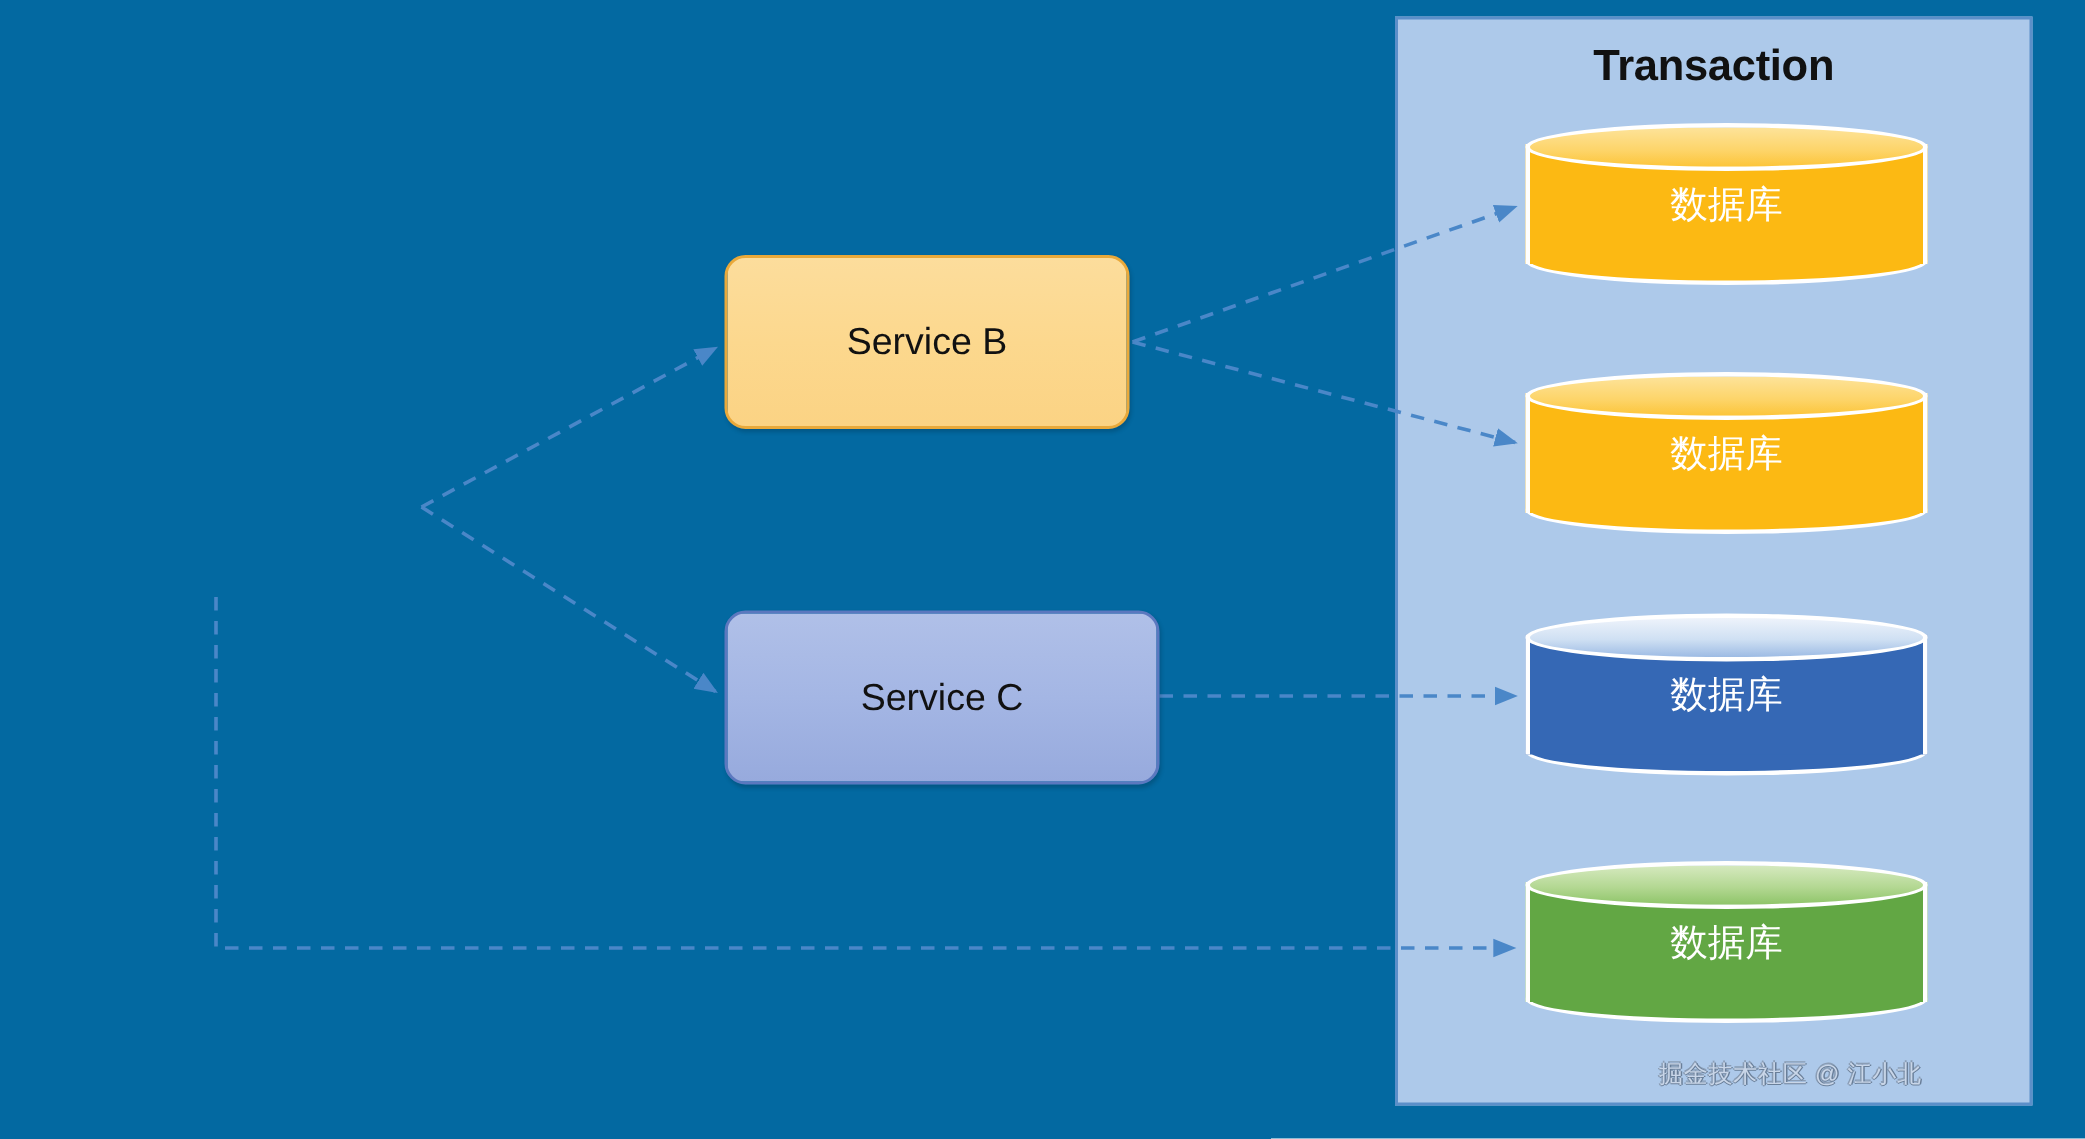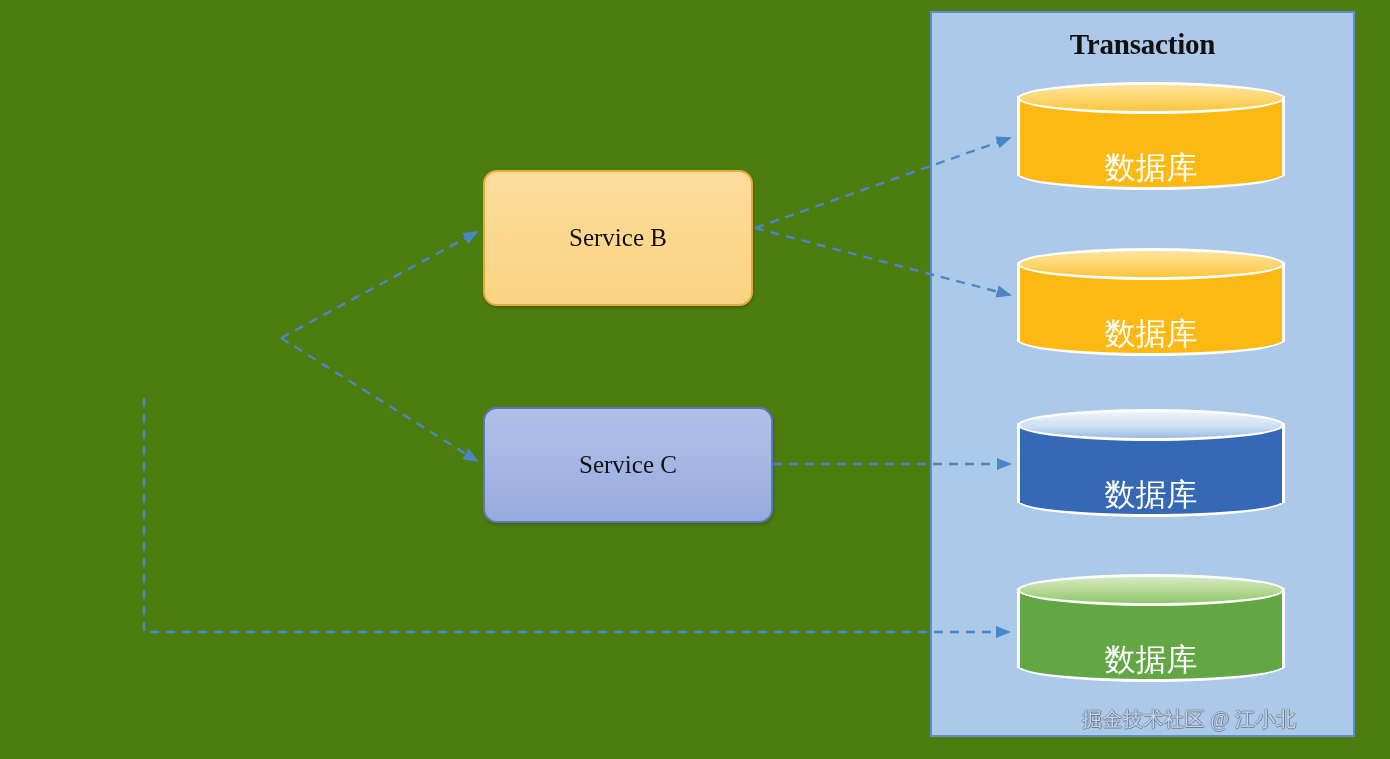--- a/index.html
+++ b/index.html
@@ -7,23 +7,22 @@
     padding: 0;
     background: #ffffff;
   }
   body {
     font-family: "Liberation Sans", sans-serif;
   }
   #canvas {
     position: relative;
     width: 1390px;
     height: 759px;
-    background: #4d7c0f;
+    background: #0369a1;
     overflow: hidden;
-    font-family: Liberation Serif, serif;
   }
   
   .transaction-panel {
     position: absolute;
     left: 930px;
     top: 11px;
     width: 425px;
     height: 726px;
     background: #adc9ea;
     border: 2px solid #5b8fc9;
@@ -51,21 +50,21 @@
     font-size: 25px;
     color: #111111;
     box-shadow: 1px 2px 3px rgba(0,0,0,0.18);
   }
   .service-a {
     left: 9px;  top: 280px;  width: 270px; height: 116px;
     background: linear-gradient(180deg, #a5cf87 0%, #9ccb7c 50%, #94c673 100%);
     border: 2px solid #73a94f;
   }
   .service-b {
-    left: 483px; top: 170px; width: 270px; height: 136px;
+    left: 483px; top: 170px; width: 270px; height: 116px;
     background: linear-gradient(180deg, #fcdd9c 0%, #fcd88e 50%, #fbd384 100%);
     border: 2px solid #e9a93a;
   }
   .service-c {
     left: 483px; top: 407px; width: 290px; height: 116px;
     background: linear-gradient(180deg, #b0c0e8 0%, #a4b6e4 50%, #97aadd 100%);
     border: 2px solid #5b78bf;
   }
   
   .cylinder {
@@ -97,24 +96,23 @@
     border-radius: 50%;
     border: 3px solid #ffffff;
     box-sizing: border-box;
   }
   .cyl-label {
     position: absolute;
     left: 0; right: 0;
     top: 50%;
     transform: translateY(-50%);
     text-align: center;
-    font-size: 31px;
+    font-size: 25px;
     color: #ffffff;
     z-index: 5;
-    margin-top: 32px;
   }
   
   .cyl-yellow .cyl-body   { background: #fcb913; }
   .cyl-yellow .cyl-top    { background: linear-gradient(180deg,#fde39a 0%, #fdd468 60%, #fcc53a 100%); }
   .cyl-yellow .cyl-bottom { background: #fcb913; }
   
   .cyl-blue .cyl-body   { background: #3568b5; }
   .cyl-blue .cyl-top    { background: linear-gradient(180deg,#eef3fb 0%, #cfe0f3 55%, #9dbbe4 100%); }
   .cyl-blue .cyl-bottom { background: #3568b5; }
   
@@ -126,23 +124,23 @@
   #connectors {
     position: absolute;
     left: 0; top: 0;
     width: 1390px;
     height: 759px;
     pointer-events: none;
   }
   
   .watermark {
     position: absolute;
-    left: 1082px;
+    left: 1106px;
     top: 706px;
-    font-size: 20px;
+    font-size: 16px;
     color: #c9d6e8;
     text-shadow: 0 1px 0 #6a7f99, 1px 0 0 #6a7f99, 0 -1px 0 #8a9db5, -1px 0 0 #8a9db5;
     white-space: nowrap;
     letter-spacing: 0.5px;
   }
 </style>
 </head>
 <body>
 
 <div id="canvas">

